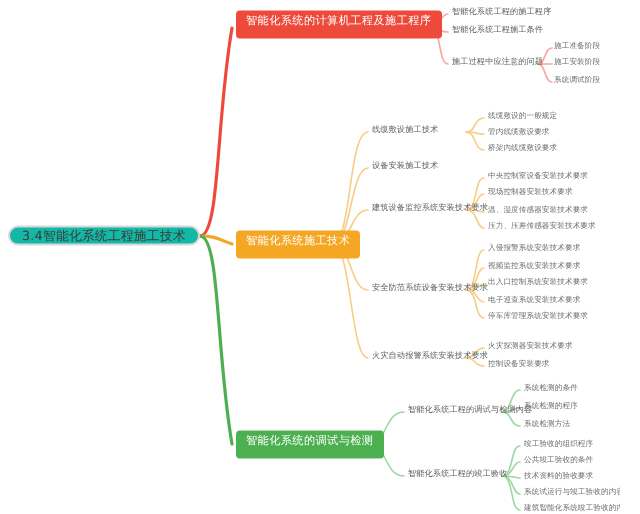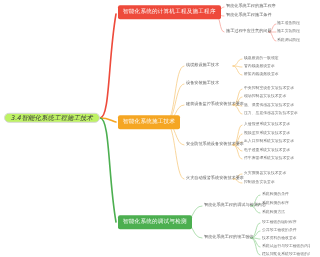--- a/index.html
+++ b/index.html
@@ -14,26 +14,25 @@
   svg.links{position:absolute;left:0;top:0;width:310px;height:257px;pointer-events:none;}
 
   .node{position:absolute;white-space:nowrap;line-height:1;}
 
   
   .root{
     left:4px;top:118px;
     transform:translateY(-50%);
     border:1px solid #d8d8d8;
     border-radius:9px;
-    background:#bef264;
+    background:#14b8a6;
     color:#3a3a3a;
     font-size:6.4px;
     padding:1px 6px;
     letter-spacing:.1px;
-    font-style:italic;
   }
 
   
   .l1{
     transform:translateY(-50%);
     color:#ffffff;
     font-size:5.6px;
     padding:4px 5px;
     border-radius:2px;
     letter-spacing:.2px;

